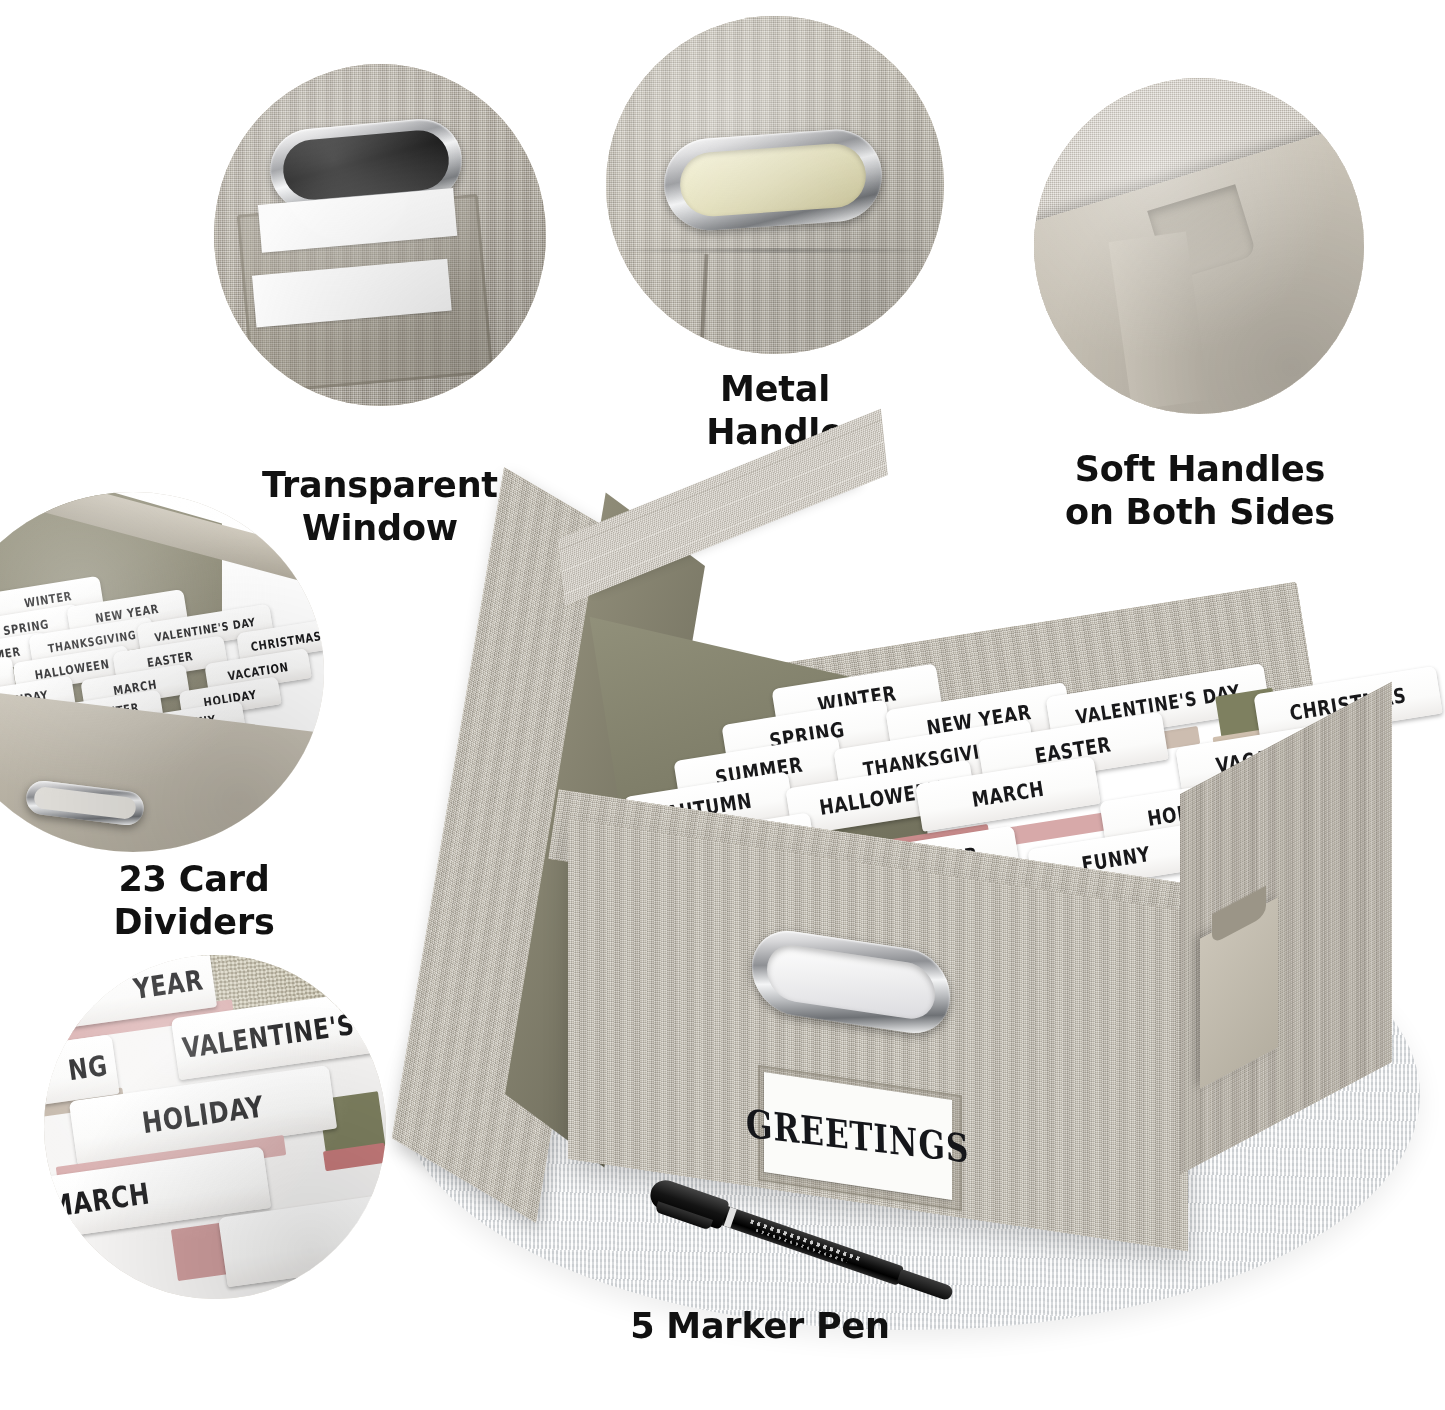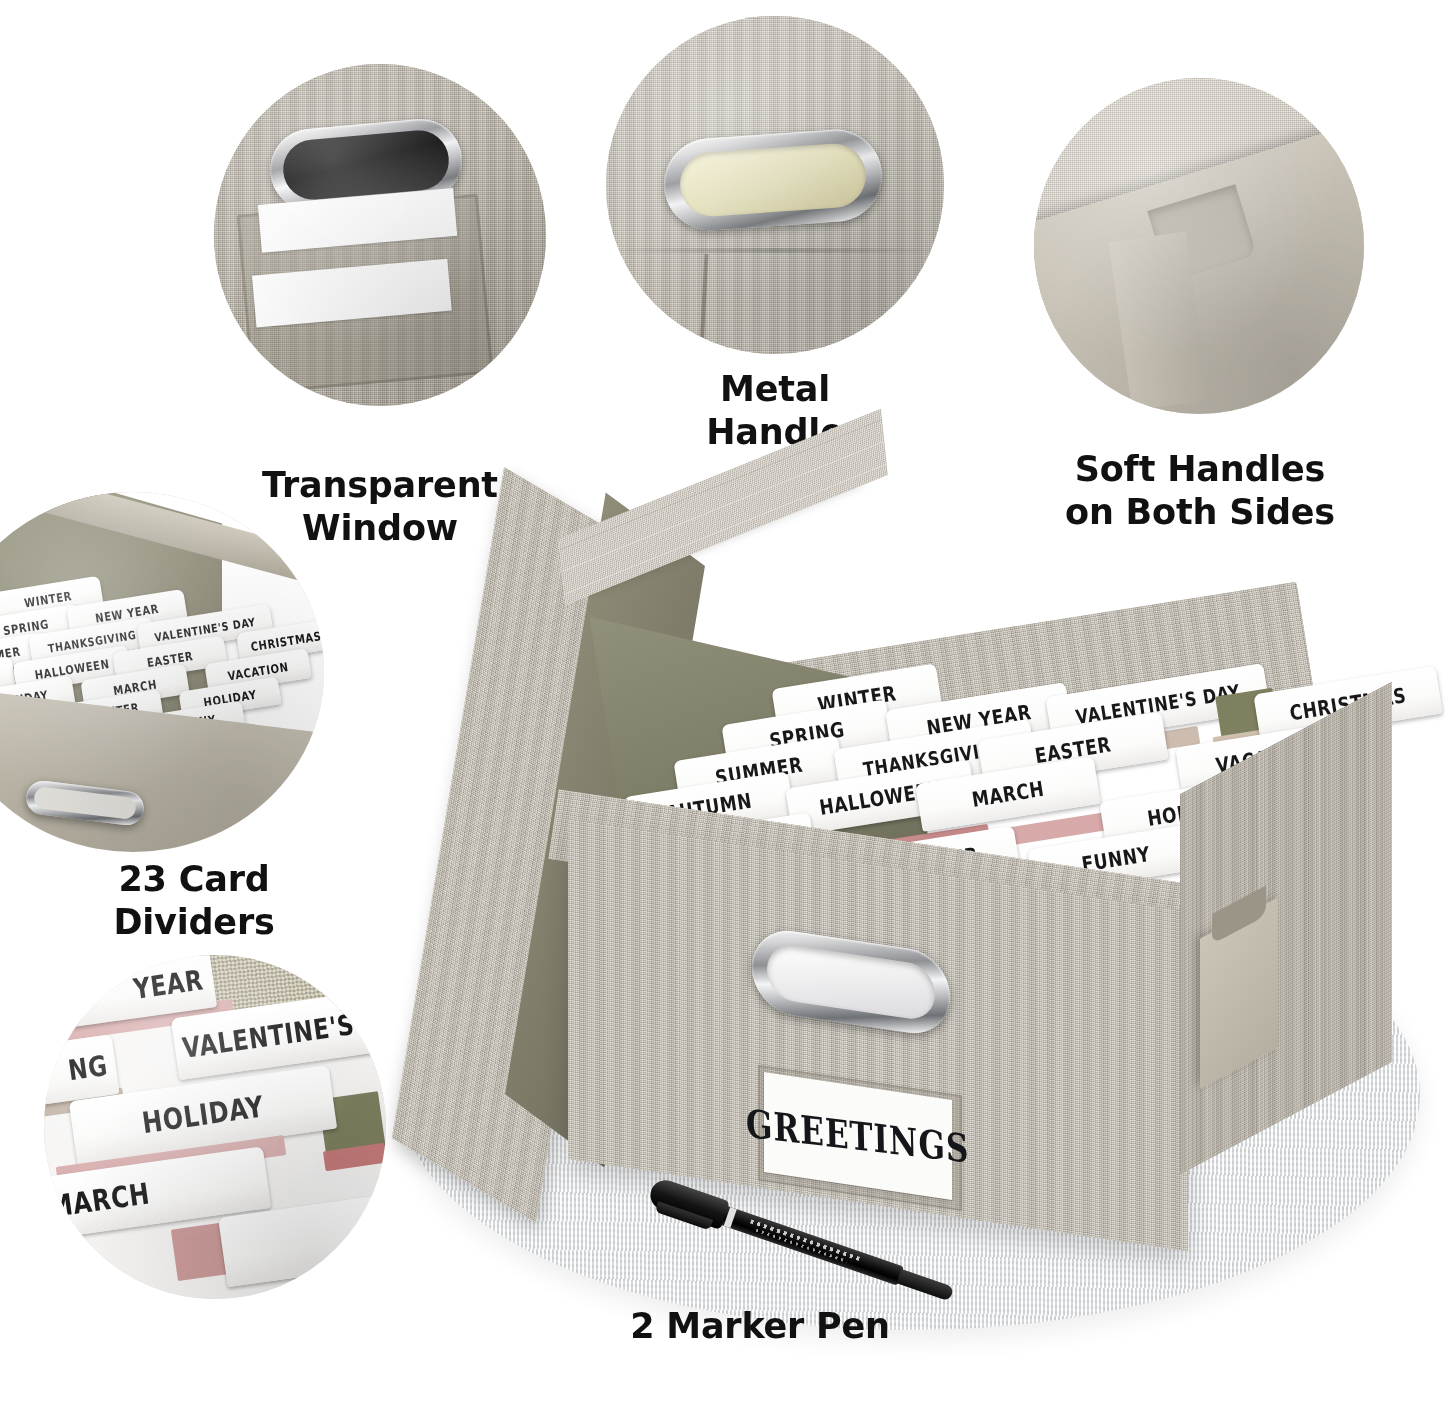--- a/index.html
+++ b/index.html
@@ -427,15 +427,15 @@
                   border-radius:4px 9px 9px 4px;"></div>
 
       <div style="position:absolute;left:104px;top:21px;width:118px;height:4px;
                   background:repeating-linear-gradient(90deg,rgba(235,235,235,.85) 0 3px,rgba(0,0,0,0) 3px 7px);"></div>
       <div style="position:absolute;left:112px;top:28px;width:96px;height:3px;
                   background:repeating-linear-gradient(90deg,rgba(220,220,220,.7) 0 2px,rgba(0,0,0,0) 2px 6px);"></div>
     </div>
 
   </div>
 
-  <div class="caption" style="left:600px;top:1305px;width:320px;">2 Marker Pen</div>
+  <div class="caption" style="left:600px;top:1305px;width:320px;">5 Marker Pen</div>
 
 </div>
 
 </body></html>

